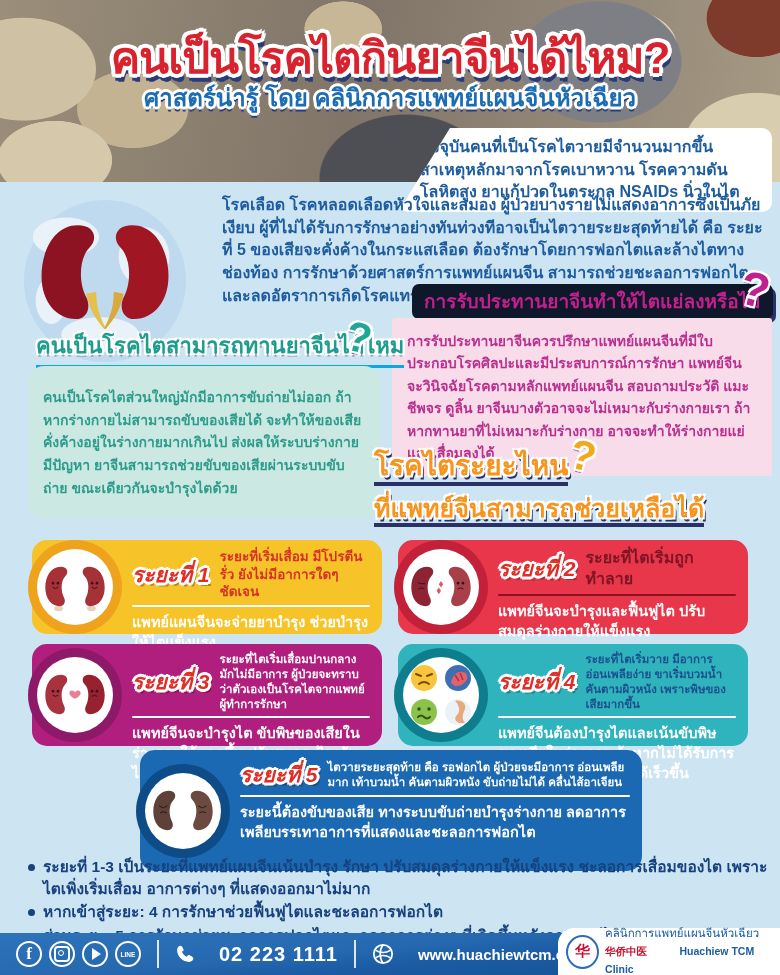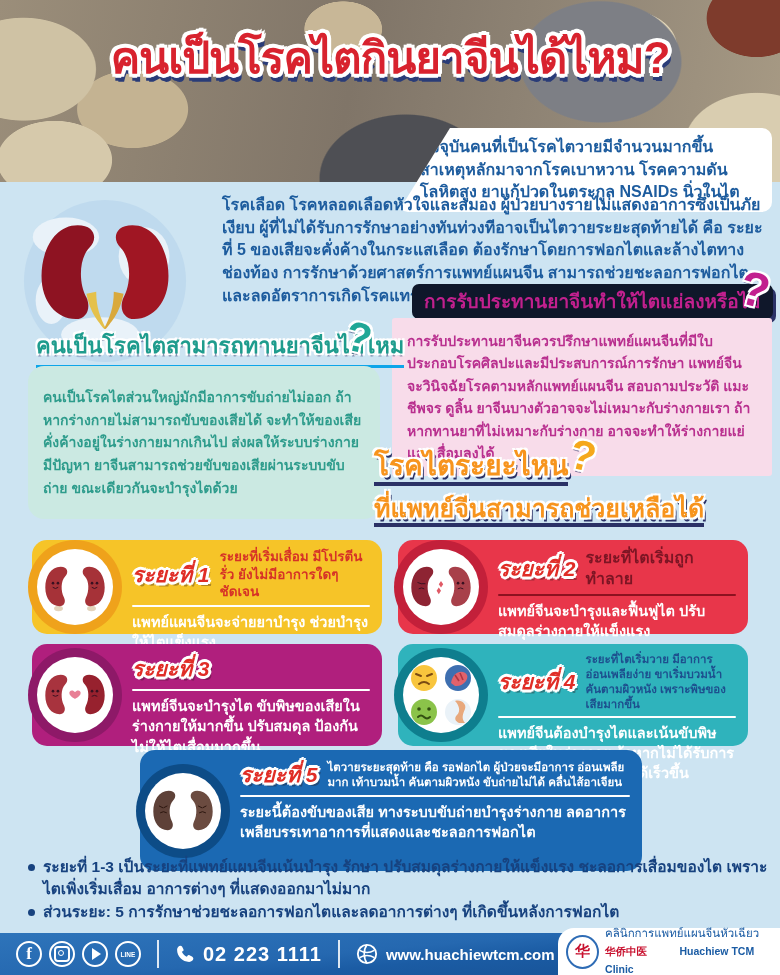--- a/index.html
+++ b/index.html
@@ -129,41 +129,42 @@
   }
   .soc{display:flex;gap:7px;margin-left:16px;align-items:center;}
   .soc .sic{width:26px;height:26px;border:2px solid #fff;border-radius:50%;box-sizing:border-box;
     display:flex;align-items:center;justify-content:center;font-weight:bold;}
   .fb-g{font-size:17px;font-family:"Liberation Serif",serif;}
   .ig-inner{width:12px;height:12px;border:2px solid #fff;border-radius:4px;position:relative;}
   .ig-inner::after{content:'';position:absolute;width:4px;height:4px;border:1.6px solid #fff;border-radius:50%;top:2px;left:2px;}
   .yt-tri{width:0;height:0;border-left:9px solid #fff;border-top:6px solid transparent;border-bottom:6px solid transparent;margin-left:3px;}
   .line-g{font-size:6.5px;letter-spacing:0;}
   .vdiv{width:2px;height:28px;background:rgba(255,255,255,.85);margin:0 16px;}
-  .phone-row,.web-row{display:flex;align-items:center;gap:8px;}
+  .phone-row,.web-row{display:flex;align-items:center;gap:24px;}
   .phone-num{font-size:20px;font-weight:bold;letter-spacing:1px;}
   .web-url{font-size:15px;font-weight:bold;}
   .logo-box{
     position:absolute;right:0;bottom:0;height:47px;width:222px;background:#fff;
     border-top-left-radius:16px;display:flex;align-items:center;gap:6px;padding-left:8px;box-sizing:border-box;
   }
   .logo-circ{width:34px;height:34px;border:2.5px solid #2E6CB5;border-radius:50%;box-sizing:border-box;
     display:flex;align-items:center;justify-content:center;color:#C8102E;font-weight:bold;font-size:15px;background:#fff;}
   .clinic-th{color:#1B5CA4;font-weight:normal;font-size:11.5px;line-height:1.25;}
   .clinic-cn{color:#C8102E;font-weight:bold;font-size:10.5px;}
   .clinic-en{color:#1B5CA4;font-weight:bold;font-size:10.5px;margin-left:28px;}
 </style>
 </head>
 <body>
 
 <div class="poster">
 
   <div class="photo"></div>
 
   <div class="main-title">คนเป็นโรคไตกินยาจีนได้ไหม?</div>
+  <div class="subtitle">ศาสตร์น่ารู้ โดย คลินิกการแพทย์แผนจีนหัวเฉียว</div>
 
   <div class="intro-box">ปัจจุบันคนที่เป็นโรคไตวายมีจำนวนมากขึ้น สาเหตุหลักมาจากโรคเบาหวาน โรคความดันโลหิตสูง ยาแก้ปวดในตระกูล NSAIDs นิ่วในไต</div>
   <div class="para2">โรคเลือด โรคหลอดเลือดหัวใจและสมอง ผู้ป่วยบางรายไม่แสดงอาการซึ่งเป็นภัยเงียบ ผู้ที่ไม่ได้รับการรักษาอย่างทันท่วงทีอาจเป็นไตวายระยะสุดท้ายได้ คือ ระยะที่ 5 ของเสียจะคั่งค้างในกระแสเลือด ต้องรักษาโดยการฟอกไตและล้างไตทางช่องท้อง การรักษาด้วยศาสตร์การแพทย์แผนจีน สามารถช่วยชะลอการฟอกไตและลดอัตราการเกิดโรคแทรกซ้อน</div>
 
   <div class="globe">
     <svg viewBox="0 0 170 170" width="166" height="166">
       <circle cx="85" cy="85" r="83" fill="#BFDAEE"></circle>
       <ellipse cx="45" cy="40" rx="34" ry="20" fill="#E9F2F9"></ellipse>
       <ellipse cx="125" cy="60" rx="26" ry="30" fill="#E9F2F9"></ellipse>
       <ellipse cx="80" cy="140" rx="40" ry="18" fill="#E9F2F9"></ellipse>
@@ -253,20 +254,21 @@
         <path d="M20 46 Q24.5 49 29 46" stroke="#3A1020" stroke-width="1.8" fill="none" stroke-linecap="round"></path>
         <circle cx="91" cy="38" r="2.4" fill="#3A1020"></circle>
             <circle cx="100" cy="38" r="2.4" fill="#3A1020"></circle>
         <path d="M91 47 Q95.5 44 100 47" stroke="#3A1020" stroke-width="1.8" fill="none" stroke-linecap="round"></path>
       </svg>
     </div>
       </div>
     <div class="body">
       <div class="toprow">
         <span class="badge">ระยะที่ 3</span>
+        <span class="desc">ระยะที่ไตเริ่มเสื่อมปานกลางมักไม่มีอาการ ผู้ป่วยจะทราบว่าตัวเองเป็นโรคไตจากแพทย์ผู้ทำการรักษา</span>
       </div>
       <div class="divider"></div>
       <div class="treat">แพทย์จีนจะบำรุงไต ขับพิษของเสียในร่างกายให้มากขึ้น ปรับสมดุล ป้องกันไม่ให้ไตเสื่อมมากขึ้น</div>
     </div>
   </div>
 
   <div class="card c4">
     <div class="ring">
         <div class="disc">
       <div class="sym-grid">
@@ -326,20 +328,24 @@
     </div>
   </div>
 
   <div class="bullets">
     <div class="bullet">
       <span class="dot"></span>
       <span>ระยะที่ 1-3 เป็นระยะที่แพทย์แผนจีนเน้นบำรุง รักษา ปรับสมดุลร่างกายให้แข็งแรง ชะลอการเสื่อมของไต เพราะไตเพิ่งเริ่มเสื่อม อาการต่างๆ ที่แสดงออกมาไม่มาก</span>
     </div>
     <div class="bullet">
       <span class="dot"></span>
+      <span>หากเข้าสู่ระยะ: 4 การรักษาช่วยฟื้นฟูไตและชะลอการฟอกไต</span>
+    </div>
+    <div class="bullet">
+      <span class="dot"></span>
       <span>ส่วนระยะ: 5 การรักษาช่วยชะลอการฟอกไตและลดอาการต่างๆ ที่เกิดขึ้นหลังการฟอกไต</span>
     </div>
   </div>
 
   <div class="footer">
     <div class="soc">
       <div class="sic">
           <span class="fb-g">f</span>
         </div>
       <div class="sic">

